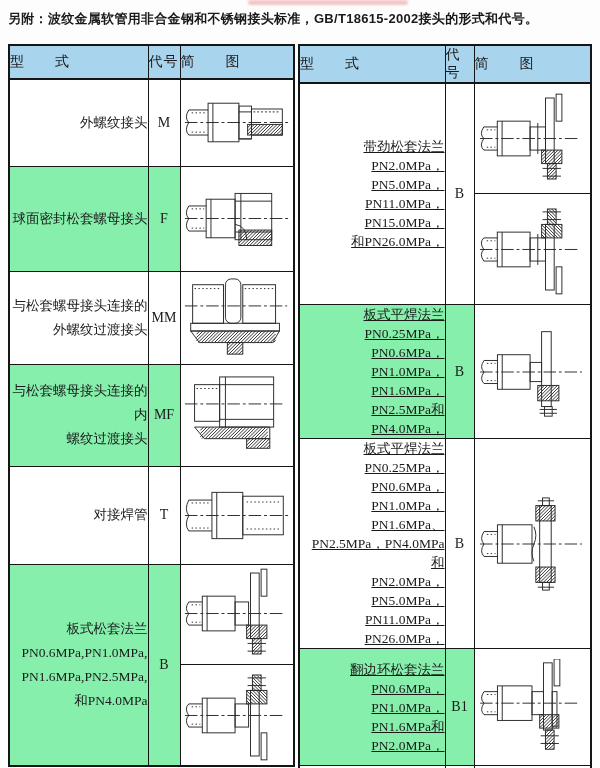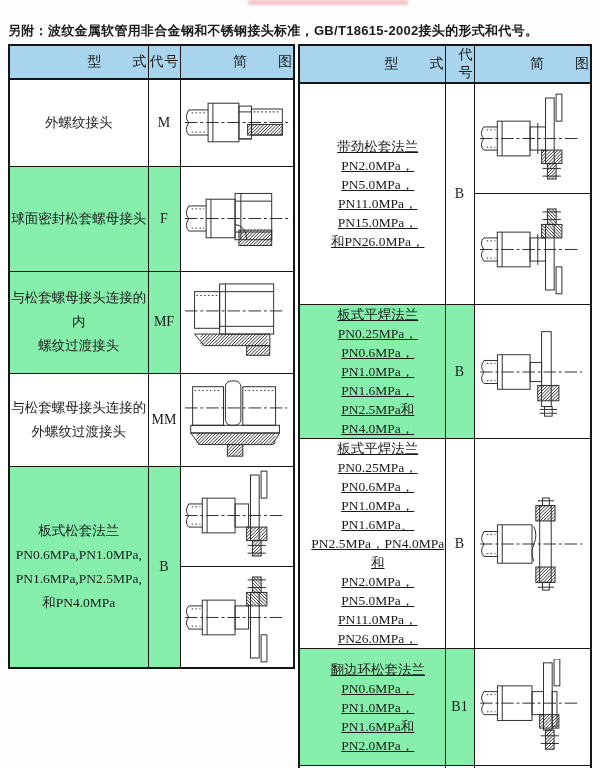--- a/index.html
+++ b/index.html
@@ -5,34 +5,34 @@
   html,body{margin:0;padding:0;}
   body{
     width:600px;height:768px;background:#fdfdfd;position:relative;overflow:hidden;
     font-family:"Liberation Serif","DejaVu Serif",serif;color:#1a1a1a;
   }
   .scan-artifact{
     position:absolute;left:248px;top:0;width:160px;height:5px;
     background:rgba(236,142,150,.5);filter:blur(1px);border-radius:3px;
   }
   .title{
-    position:absolute;left:8px;top:22px;width:586px;
+    position:absolute;left:8px;top:10px;width:586px;
     font-family:"Liberation Sans","DejaVu Sans",sans-serif;
     font-weight:bold;font-size:13px;letter-spacing:.3px;white-space:nowrap;
   }
   .tables{position:absolute;left:8px;top:44px;display:flex;gap:3px;align-items:flex-start;}
   table.jtable{border-collapse:collapse;table-layout:fixed;background:#fff;}
   table.jtable{border:2px solid #151515;}
   table.jtable td,table.jtable th{border:1px solid #151515;padding:0;vertical-align:middle;overflow:hidden;}
   table.jtable th{
     background:#a9d4ee;font-weight:normal;font-size:14px;letter-spacing:1px;
-    height:32px;text-align:right;border-bottom:2px solid #151515;
+    height:32px;text-align:left;border-bottom:2px solid #151515;
   }
   td.c-type{
-    text-align:center;padding:4px 4px 4px 13px;font-size:13.5px;
+    text-align:right;padding:4px 4px 4px 13px;font-size:13.5px;
     white-space:pre-line;
   }
   table.left td.c-type{line-height:24px;}
   table.right td.c-type{line-height:19px;padding-left:11px;text-decoration:underline;}
   td.c-code{text-align:center;font-size:14px;}
   td.c-diag{text-align:center;padding:0;}
   td.hl,th.hl{background:#86efac;}
   .subcell{display:flex;align-items:center;justify-content:center;}
   .subcell.first{border-bottom:1px solid #151515;}
   .dwrap{display:flex;align-items:center;justify-content:center;width:100%;height:100%;}
@@ -130,78 +130,20 @@
                   <line x1="79.4" y1="72.0" x2="92.0" y2="59.4"></line>
                   <line x1="82.8" y1="72.0" x2="92.0" y2="62.8"></line>
                   <line x1="86.2" y1="72.0" x2="92.0" y2="66.2"></line>
                   <line x1="89.6" y1="72.0" x2="92.0" y2="69.6"></line>
                 </g>
                 <rect x="58" y="56" width="34" height="16"></rect>
               </svg>
             </div>
           </td>
         </tr>
-        <tr style="height: 102px;">
-          <td class="c-type hl">与松套螺母接头连接的内
-螺纹过渡接头</td>
-          <td class="c-code hl">MF</td>
-          <td class="c-diag">
-            <div class="dwrap">
-              <svg class="diag" viewBox="0 0 112 92" width="108" height="89" xmlns="http://www.w3.org/2000/svg">
-                <line x1="2" y1="34" x2="104" y2="34" stroke-dasharray="13 3 3 3"></line>
-                <rect x="12" y="14" width="26" height="38"></rect>
-                <line x1="14" y1="18" x2="36" y2="18" stroke-dasharray="1.5 2.5"></line>
-                <rect x="38" y="6" width="56" height="52"></rect>
-                <line x1="44" y1="6" x2="44" y2="58"></line>
-                <line x1="38" y1="14" x2="94" y2="14"></line>
-                <line x1="38" y1="50" x2="94" y2="50"></line>
-                <g stroke-width="0.6">
-                  <line x1="18.0" y1="61.4" x2="21.4" y2="58.0"></line>
-                  <line x1="18.0" y1="64.8" x2="24.8" y2="58.0"></line>
-                  <line x1="18.0" y1="68.2" x2="28.2" y2="58.0"></line>
-                  <line x1="19.6" y1="70.0" x2="31.6" y2="58.0"></line>
-                  <line x1="23.0" y1="70.0" x2="35.0" y2="58.0"></line>
-                  <line x1="26.4" y1="70.0" x2="38.4" y2="58.0"></line>
-                  <line x1="29.8" y1="70.0" x2="41.8" y2="58.0"></line>
-                  <line x1="33.2" y1="70.0" x2="45.2" y2="58.0"></line>
-                  <line x1="36.6" y1="70.0" x2="48.6" y2="58.0"></line>
-                  <line x1="40.0" y1="70.0" x2="52.0" y2="58.0"></line>
-                  <line x1="43.4" y1="70.0" x2="55.4" y2="58.0"></line>
-                  <line x1="46.8" y1="70.0" x2="58.8" y2="58.0"></line>
-                  <line x1="50.2" y1="70.0" x2="62.2" y2="58.0"></line>
-                  <line x1="53.6" y1="70.0" x2="65.6" y2="58.0"></line>
-                  <line x1="57.0" y1="70.0" x2="69.0" y2="58.0"></line>
-                  <line x1="60.4" y1="70.0" x2="72.4" y2="58.0"></line>
-                  <line x1="63.8" y1="70.0" x2="75.8" y2="58.0"></line>
-                  <line x1="67.2" y1="70.0" x2="79.2" y2="58.0"></line>
-                  <line x1="70.6" y1="70.0" x2="82.6" y2="58.0"></line>
-                  <line x1="74.0" y1="70.0" x2="86.0" y2="58.0"></line>
-                  <line x1="77.4" y1="70.0" x2="88.0" y2="59.4"></line>
-                  <line x1="80.8" y1="70.0" x2="88.0" y2="62.8"></line>
-                  <line x1="84.2" y1="70.0" x2="88.0" y2="66.2"></line>
-                  <line x1="87.6" y1="70.0" x2="88.0" y2="69.6"></line>
-                </g>
-                <path d="M12 58 L90 58 L90 70 L22 70 Z"></path>
-                <rect x="66" y="70" width="24" height="10"></rect>
-                <g stroke-width="0.6">
-                  <line x1="66.0" y1="73.4" x2="69.4" y2="70.0"></line>
-                  <line x1="66.0" y1="76.8" x2="72.8" y2="70.0"></line>
-                  <line x1="66.2" y1="80.0" x2="76.2" y2="70.0"></line>
-                  <line x1="69.6" y1="80.0" x2="79.6" y2="70.0"></line>
-                  <line x1="73.0" y1="80.0" x2="83.0" y2="70.0"></line>
-                  <line x1="76.4" y1="80.0" x2="86.4" y2="70.0"></line>
-                  <line x1="79.8" y1="80.0" x2="89.8" y2="70.0"></line>
-                  <line x1="83.2" y1="80.0" x2="90.0" y2="73.2"></line>
-                  <line x1="86.6" y1="80.0" x2="90.0" y2="76.6"></line>
-                  <line x1="90.0" y1="80.0" x2="90.0" y2="80.0"></line>
-                </g>
-              </svg>
-            </div>
-          </td>
-        </tr>
         <tr style="height: 93px;">
           <td class="c-type">与松套螺母接头连接的
 外螺纹过渡接头</td>
           <td class="c-code">MM</td>
           <td class="c-diag">
             <div class="dwrap">
               <svg class="diag" viewBox="0 0 112 92" width="108" height="89" xmlns="http://www.w3.org/2000/svg">
                 <line x1="2" y1="34" x2="108" y2="34" stroke-dasharray="13 3 3 3"></line>
                 <rect x="10" y="12" width="32" height="40"></rect>
                 <line x1="12" y1="16" x2="40" y2="16" stroke-dasharray="1.5 2.5"></line>
@@ -243,20 +185,99 @@
                 <g stroke-width="0.6">
                   <line x1="46.0" y1="75.4" x2="49.4" y2="72.0"></line>
                   <line x1="46.0" y1="78.8" x2="52.8" y2="72.0"></line>
                   <line x1="46.0" y1="82.2" x2="56.2" y2="72.0"></line>
                   <line x1="47.6" y1="84.0" x2="59.6" y2="72.0"></line>
                   <line x1="51.0" y1="84.0" x2="62.0" y2="73.0"></line>
                   <line x1="54.4" y1="84.0" x2="62.0" y2="76.4"></line>
                   <line x1="57.8" y1="84.0" x2="62.0" y2="79.8"></line>
                   <line x1="61.2" y1="84.0" x2="62.0" y2="83.2"></line>
                 </g>
+              </svg>
+            </div>
+          </td>
+        </tr>
+        <tr style="height: 102px;">
+          <td class="c-type hl">与松套螺母接头连接的内
+螺纹过渡接头</td>
+          <td class="c-code hl">MF</td>
+          <td class="c-diag">
+            <div class="dwrap">
+              <svg class="diag" viewBox="0 0 112 92" width="108" height="89" xmlns="http://www.w3.org/2000/svg">
+                <line x1="2" y1="34" x2="104" y2="34" stroke-dasharray="13 3 3 3"></line>
+                <rect x="12" y="14" width="26" height="38"></rect>
+                <line x1="14" y1="18" x2="36" y2="18" stroke-dasharray="1.5 2.5"></line>
+                <rect x="38" y="6" width="56" height="52"></rect>
+                <line x1="44" y1="6" x2="44" y2="58"></line>
+                <line x1="38" y1="14" x2="94" y2="14"></line>
+                <line x1="38" y1="50" x2="94" y2="50"></line>
+                <g stroke-width="0.6">
+                  <line x1="18.0" y1="61.4" x2="21.4" y2="58.0"></line>
+                  <line x1="18.0" y1="64.8" x2="24.8" y2="58.0"></line>
+                  <line x1="18.0" y1="68.2" x2="28.2" y2="58.0"></line>
+                  <line x1="19.6" y1="70.0" x2="31.6" y2="58.0"></line>
+                  <line x1="23.0" y1="70.0" x2="35.0" y2="58.0"></line>
+                  <line x1="26.4" y1="70.0" x2="38.4" y2="58.0"></line>
+                  <line x1="29.8" y1="70.0" x2="41.8" y2="58.0"></line>
+                  <line x1="33.2" y1="70.0" x2="45.2" y2="58.0"></line>
+                  <line x1="36.6" y1="70.0" x2="48.6" y2="58.0"></line>
+                  <line x1="40.0" y1="70.0" x2="52.0" y2="58.0"></line>
+                  <line x1="43.4" y1="70.0" x2="55.4" y2="58.0"></line>
+                  <line x1="46.8" y1="70.0" x2="58.8" y2="58.0"></line>
+                  <line x1="50.2" y1="70.0" x2="62.2" y2="58.0"></line>
+                  <line x1="53.6" y1="70.0" x2="65.6" y2="58.0"></line>
+                  <line x1="57.0" y1="70.0" x2="69.0" y2="58.0"></line>
+                  <line x1="60.4" y1="70.0" x2="72.4" y2="58.0"></line>
+                  <line x1="63.8" y1="70.0" x2="75.8" y2="58.0"></line>
+                  <line x1="67.2" y1="70.0" x2="79.2" y2="58.0"></line>
+                  <line x1="70.6" y1="70.0" x2="82.6" y2="58.0"></line>
+                  <line x1="74.0" y1="70.0" x2="86.0" y2="58.0"></line>
+                  <line x1="77.4" y1="70.0" x2="88.0" y2="59.4"></line>
+                  <line x1="80.8" y1="70.0" x2="88.0" y2="62.8"></line>
+                  <line x1="84.2" y1="70.0" x2="88.0" y2="66.2"></line>
+                  <line x1="87.6" y1="70.0" x2="88.0" y2="69.6"></line>
+                </g>
+                <path d="M12 58 L90 58 L90 70 L22 70 Z"></path>
+                <rect x="66" y="70" width="24" height="10"></rect>
+                <g stroke-width="0.6">
+                  <line x1="66.0" y1="73.4" x2="69.4" y2="70.0"></line>
+                  <line x1="66.0" y1="76.8" x2="72.8" y2="70.0"></line>
+                  <line x1="66.2" y1="80.0" x2="76.2" y2="70.0"></line>
+                  <line x1="69.6" y1="80.0" x2="79.6" y2="70.0"></line>
+                  <line x1="73.0" y1="80.0" x2="83.0" y2="70.0"></line>
+                  <line x1="76.4" y1="80.0" x2="86.4" y2="70.0"></line>
+                  <line x1="79.8" y1="80.0" x2="89.8" y2="70.0"></line>
+                  <line x1="83.2" y1="80.0" x2="90.0" y2="73.2"></line>
+                  <line x1="86.6" y1="80.0" x2="90.0" y2="76.6"></line>
+                  <line x1="90.0" y1="80.0" x2="90.0" y2="80.0"></line>
+                </g>
+              </svg>
+            </div>
+          </td>
+        </tr>
+        <tr style="height: 98px;">
+          <td class="c-type">对接焊管</td>
+          <td class="c-code">T</td>
+          <td class="c-diag">
+            <div class="dwrap">
+              <svg class="diag" viewBox="0 0 112 84" width="108" height="81" xmlns="http://www.w3.org/2000/svg">
+                <line x1="2" y1="42" x2="110" y2="42" stroke-dasharray="13 3 3 3"></line>
+                <line x1="6" y1="26" x2="30" y2="26"></line>
+                <line x1="6" y1="58" x2="30" y2="58"></line>
+                <path d="M 6 26 q -5 9.6 0 16 q -5 9.6 0 16"></path>
+                <line x1="9" y1="29" x2="28" y2="29" stroke-dasharray="1.5 2.5"></line>
+                <line x1="9" y1="55" x2="28" y2="55" stroke-dasharray="1.5 2.5"></line>
+                <rect x="30" y="18" width="32" height="48"></rect>
+                <line x1="35" y1="18" x2="35" y2="66"></line>
+                <rect x="62" y="22" width="42" height="40"></rect>
+                <line x1="66" y1="28" x2="100" y2="28" stroke-dasharray="1.5 2.5"></line>
+                <line x1="66" y1="56" x2="100" y2="56" stroke-dasharray="1.5 2.5"></line>
               </svg>
             </div>
           </td>
         </tr>
         <tr style="height: 200px; border-radius: 32px;">
           <td class="c-type hl">板式松套法兰
 PN0.6MPa,PN1.0MPa,
 PN1.6MPa,PN2.5MPa,
 和PN4.0MPa</td>
           <td class="c-code hl">B</td>

